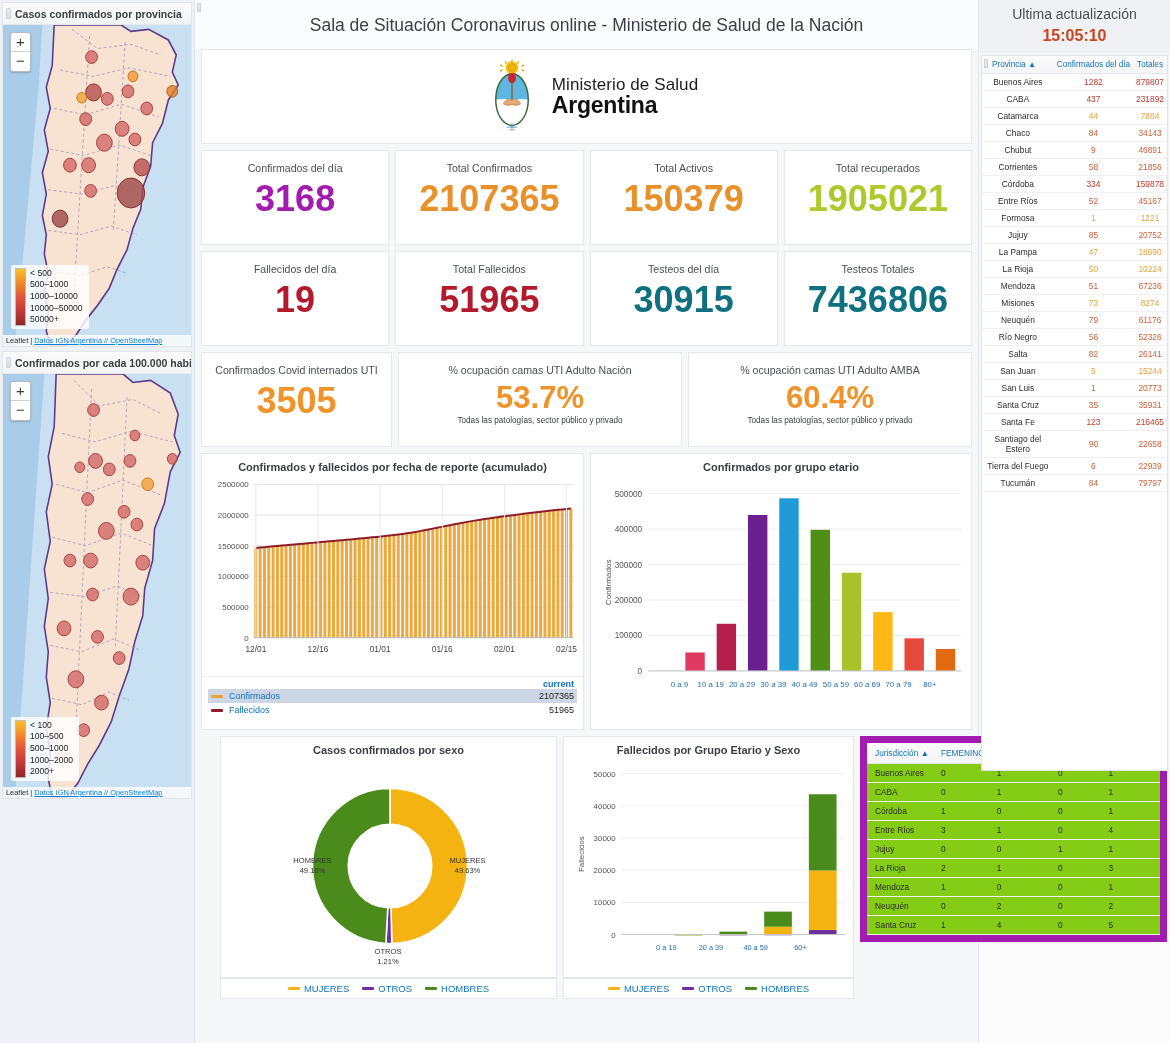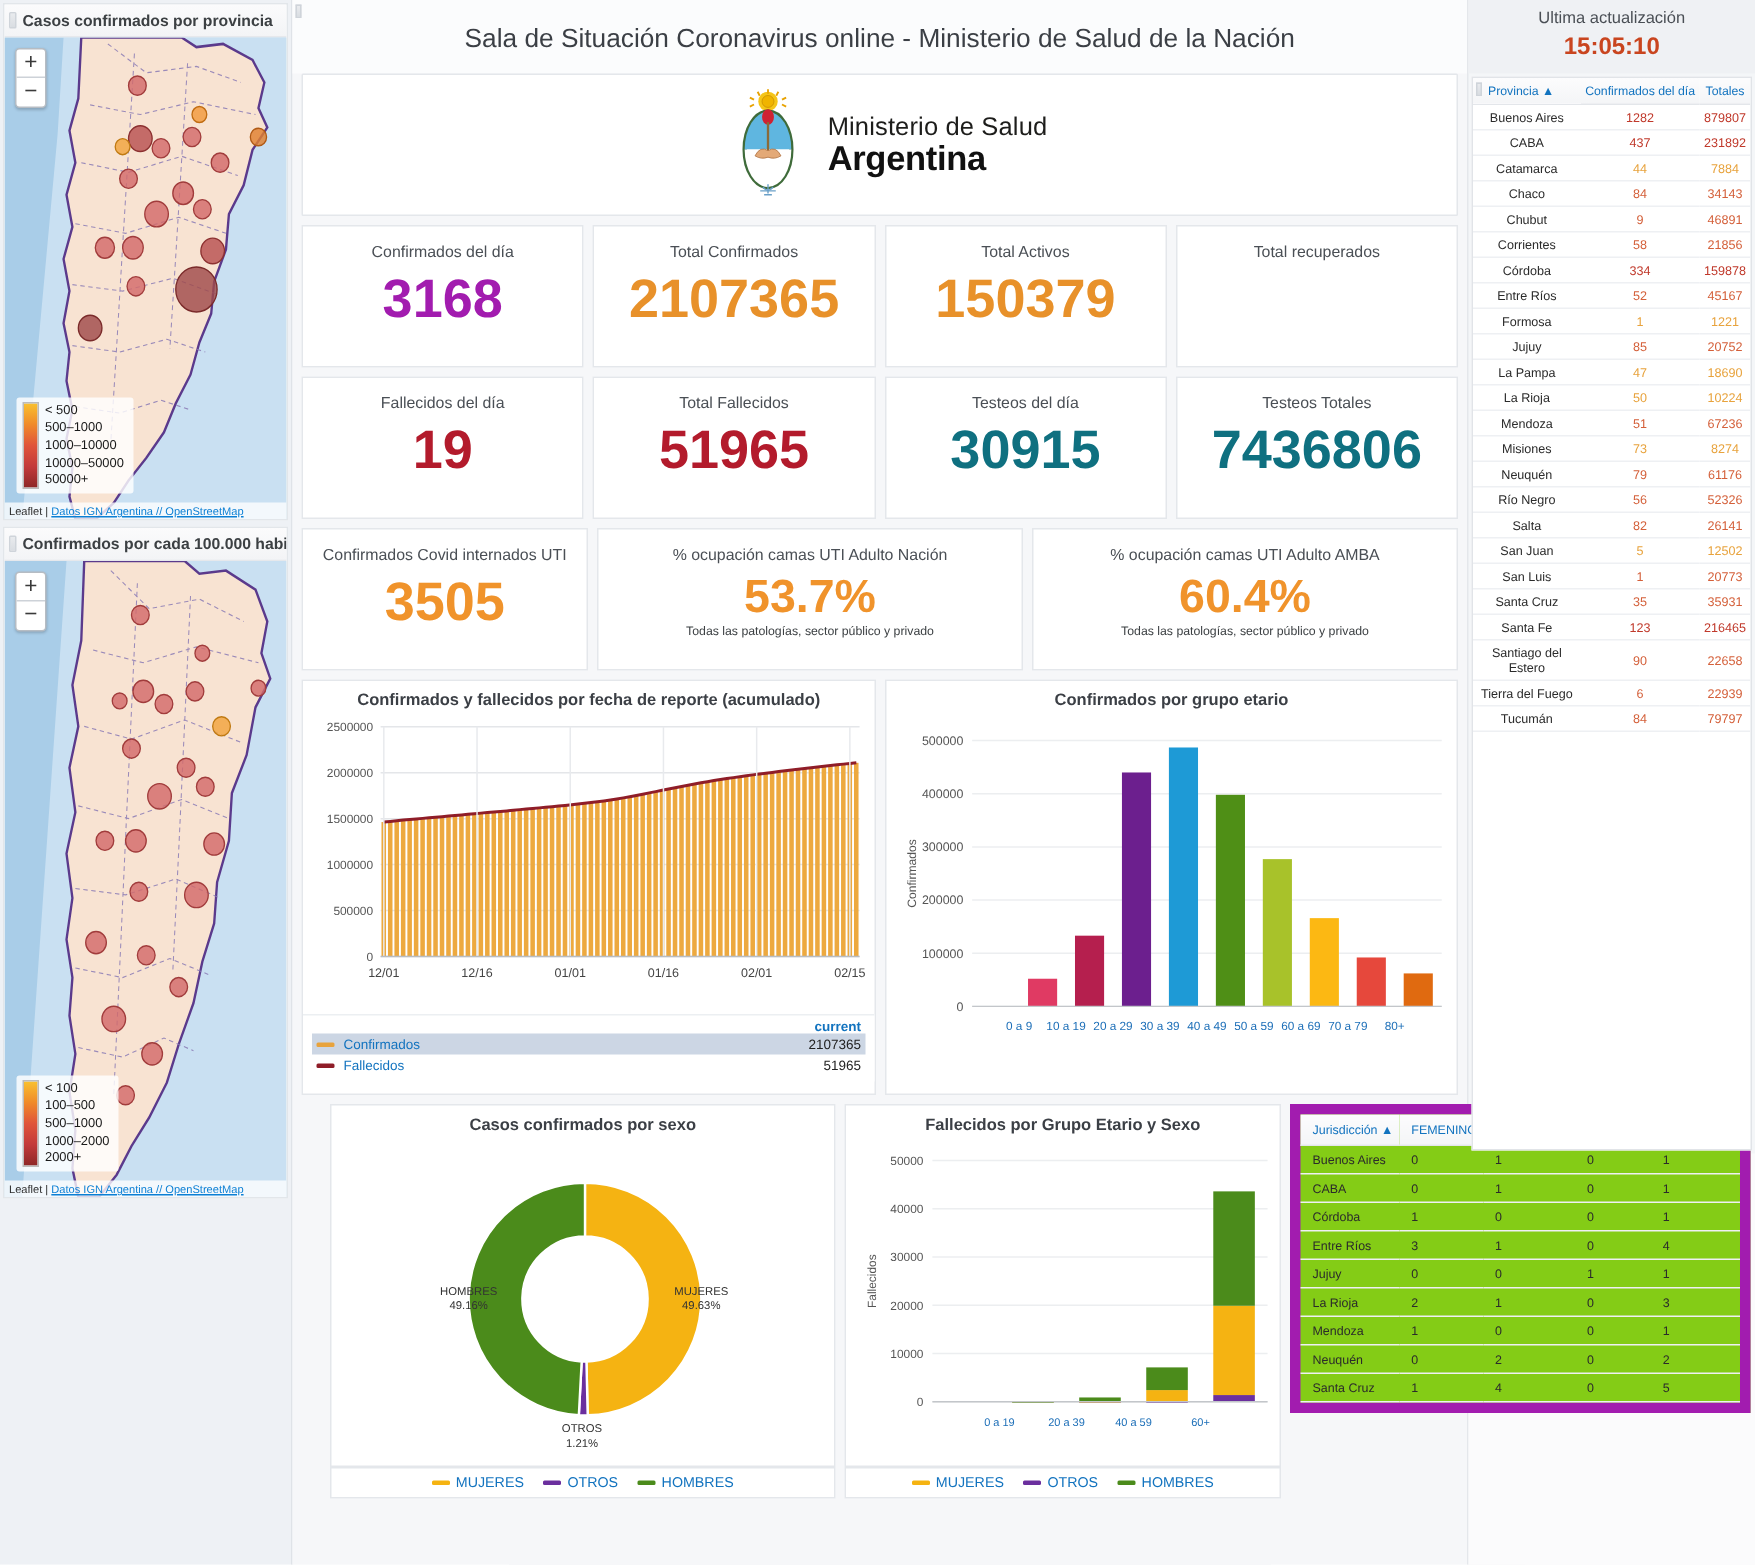--- a/index.html
+++ b/index.html
@@ -165,21 +165,21 @@
   .right-col {
     width: 192px; flex: 0 0 192px;
     background: #f4f6f8;
     display: flex; flex-direction: column;
     border-left: 1px solid #e4e7eb;
   }
   .update-box {
     background: #eff1f4;
     text-align: center; padding: 6px 4px 8px;
   }
-  .update-label { font-size: 11px; color: #4a4f55; margin-bottom: 5px; }
+  .update-label { font-size: 14px; color: #4a4f55; margin-bottom: 5px; }
   .update-time { font-size: 16px; color: #c9451f; font-weight: 700; }
 
   .prov-table-wrap {
     background: #fff; border: 1px solid #e1e4e8;
     margin: 2px; flex: 0 0 auto; position: relative;
     height: 716px; overflow: hidden;
   }
   table.dt { width: 100%; border-collapse: collapse; }
   table.dt th {
     font-size: 8.2px; color: #1273bf; font-weight: 400;
@@ -409,20 +409,21 @@
         <div class="kpi">
           <div class="kpi-label">Total Confirmados</div>
           <div class="kpi-value" style="color:#e8912a">2107365</div>
         </div>
         <div class="kpi">
           <div class="kpi-label">Total Activos</div>
           <div class="kpi-value" style="color:#e8912a">150379</div>
         </div>
         <div class="kpi">
           <div class="kpi-label">Total recuperados</div>
+          <div class="kpi-value" style="color:#aec92c">1905021</div>
         </div>
       </div>
 
       <div class="kpi-row">
         <div class="kpi">
           <div class="kpi-label">Fallecidos del día</div>
           <div class="kpi-value" style="color:#b31b2c">19</div>
         </div>
         <div class="kpi">
           <div class="kpi-label">Total Fallecidos</div>
@@ -893,21 +894,21 @@
               <td style="color: rgb(212, 96, 58);">52326</td>
             </tr>
             <tr>
               <td class="c0">Salta</td>
               <td style="color: rgb(212, 96, 58);">82</td>
               <td style="color: rgb(212, 96, 58);">26141</td>
             </tr>
             <tr>
               <td class="c0">San Juan</td>
               <td style="color: rgb(232, 163, 61);">5</td>
-              <td style="color: rgb(232, 163, 61);">12502</td>
+              <td style="color: rgb(232, 163, 61);">15244</td>
             </tr>
             <tr>
               <td class="c0">San Luis</td>
               <td style="color: rgb(212, 96, 58);">1</td>
               <td style="color: rgb(212, 96, 58);">20773</td>
             </tr>
             <tr>
               <td class="c0">Santa Cruz</td>
               <td style="color: rgb(212, 96, 58);">35</td>
               <td style="color: rgb(212, 96, 58);">35931</td>

